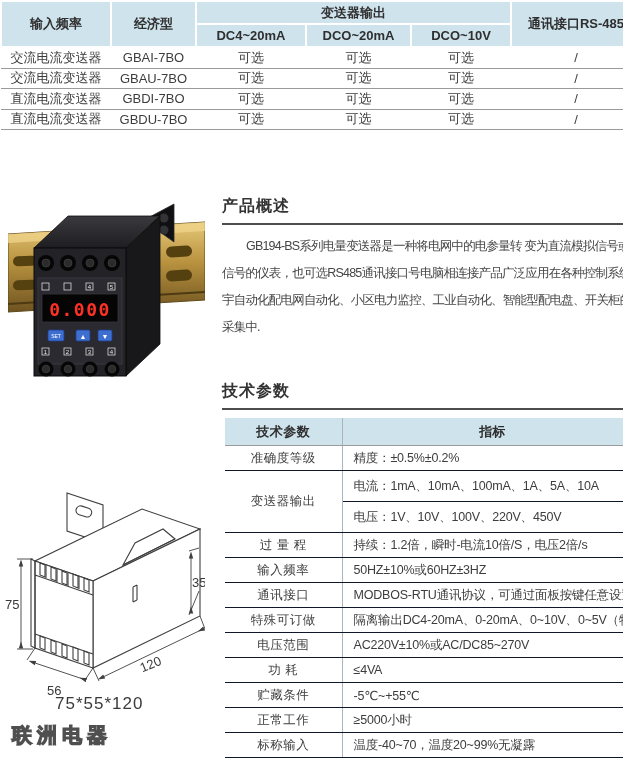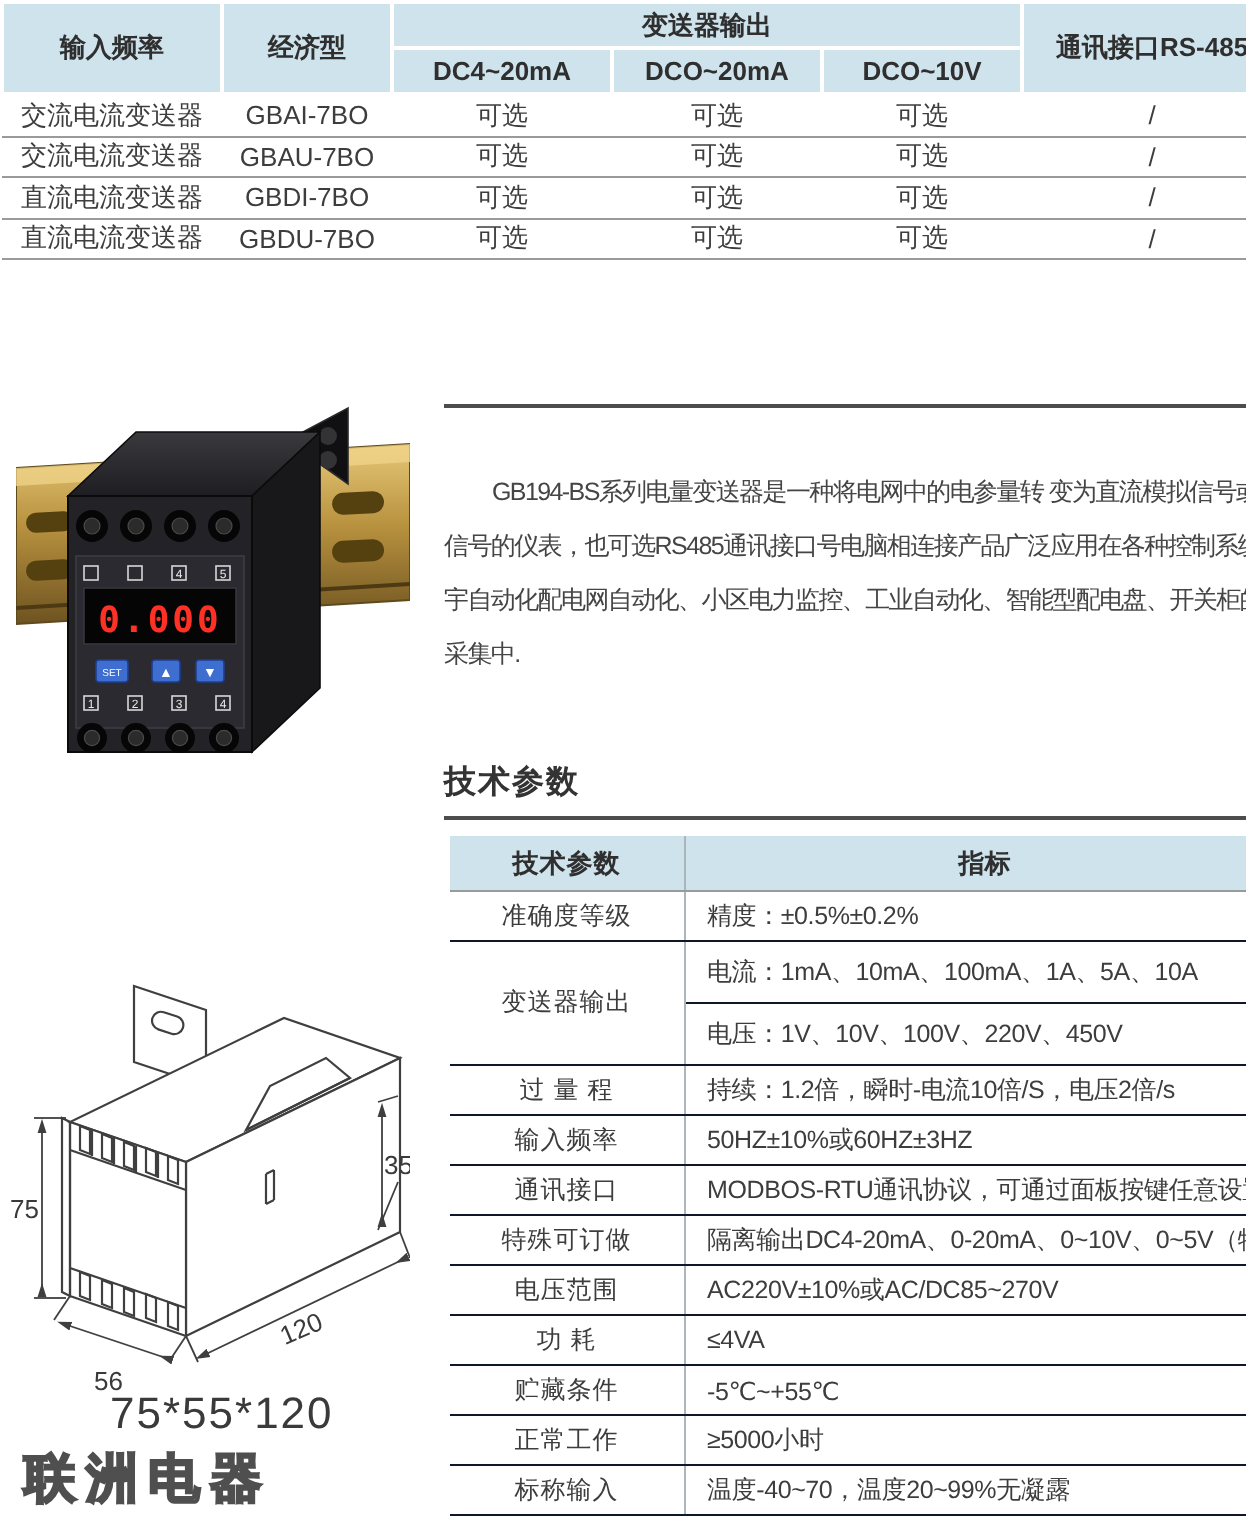--- a/index.html
+++ b/index.html
@@ -39,25 +39,25 @@
     font-size:12.5px;color:#3d3d3d;height:24px;padding:0;
     border-bottom:1px solid #0f172a;
   }
   table.spec .p{border-right:1px solid #aab6bc;text-align:center;letter-spacing:0.5px;}
   table.spec td.v{padding-left:11px;white-space:nowrap;letter-spacing:-0.2px;}
   table.spec tr.h-tall td{height:30px;}
   
   .photo{position:absolute;left:8px;top:188px;width:197px;height:197px;}
   .drawing{position:absolute;left:5px;top:483px;width:200px;height:218px;}
   .dim-caption{
-    position:absolute;left:55px;top:694px;font-size:22px;color:#3a3a3a;letter-spacing:1px;
+    position:absolute;left:55px;top:694px;font-size:17px;color:#3a3a3a;letter-spacing:1px;
   }
   
   .watermark{
-    position:absolute;left:12px;top:722px;font-size:26px;font-weight:bold;letter-spacing:5px;
+    position:absolute;left:12px;top:722px;font-size:20px;font-weight:bold;letter-spacing:5px;
     color:#ffffff;text-align:center;-webkit-text-stroke:1.2px #4f4f4f;
   }
 </style>
 </head>
 <body>
 
 <table class="tt">
   <colgroup>
     <col style="width:110px">
       <col style="width:85px">
@@ -189,20 +189,21 @@
         <circle cx="60" cy="181" r="3.8" fill="#2b2b2b" stroke="#4a4a4a" stroke-width="0.6"></circle>
       <circle cx="82" cy="181" r="7.5" fill="#060606"></circle>
         <circle cx="82" cy="181" r="3.8" fill="#2b2b2b" stroke="#4a4a4a" stroke-width="0.6"></circle>
       <circle cx="104" cy="181" r="7.5" fill="#060606"></circle>
         <circle cx="104" cy="181" r="3.8" fill="#2b2b2b" stroke="#4a4a4a" stroke-width="0.6"></circle>
     </g>
   </g>
 </svg>
 
 <div class="section" style="top:196px;">
+  <div class="sec-title">产品概述</div>
   <div class="sec-rule"></div>
 </div>
 <div class="overview-text">
   <div class="ln first">GB194-BS系列电量变送器是一种将电网中的电参量转 变为直流模拟信号或数</div>
   <div class="ln">信号的仪表，也可选RS485通讯接口号电脑相连接产品广泛应用在各种控制系统、楼</div>
   <div class="ln">宇自动化配电网自动化、小区电力监控、工业自动化、智能型配电盘、开关柜的电量</div>
   <div class="ln">采集中.</div>
 </div>
 
 <div class="section" style="top:381px;">

